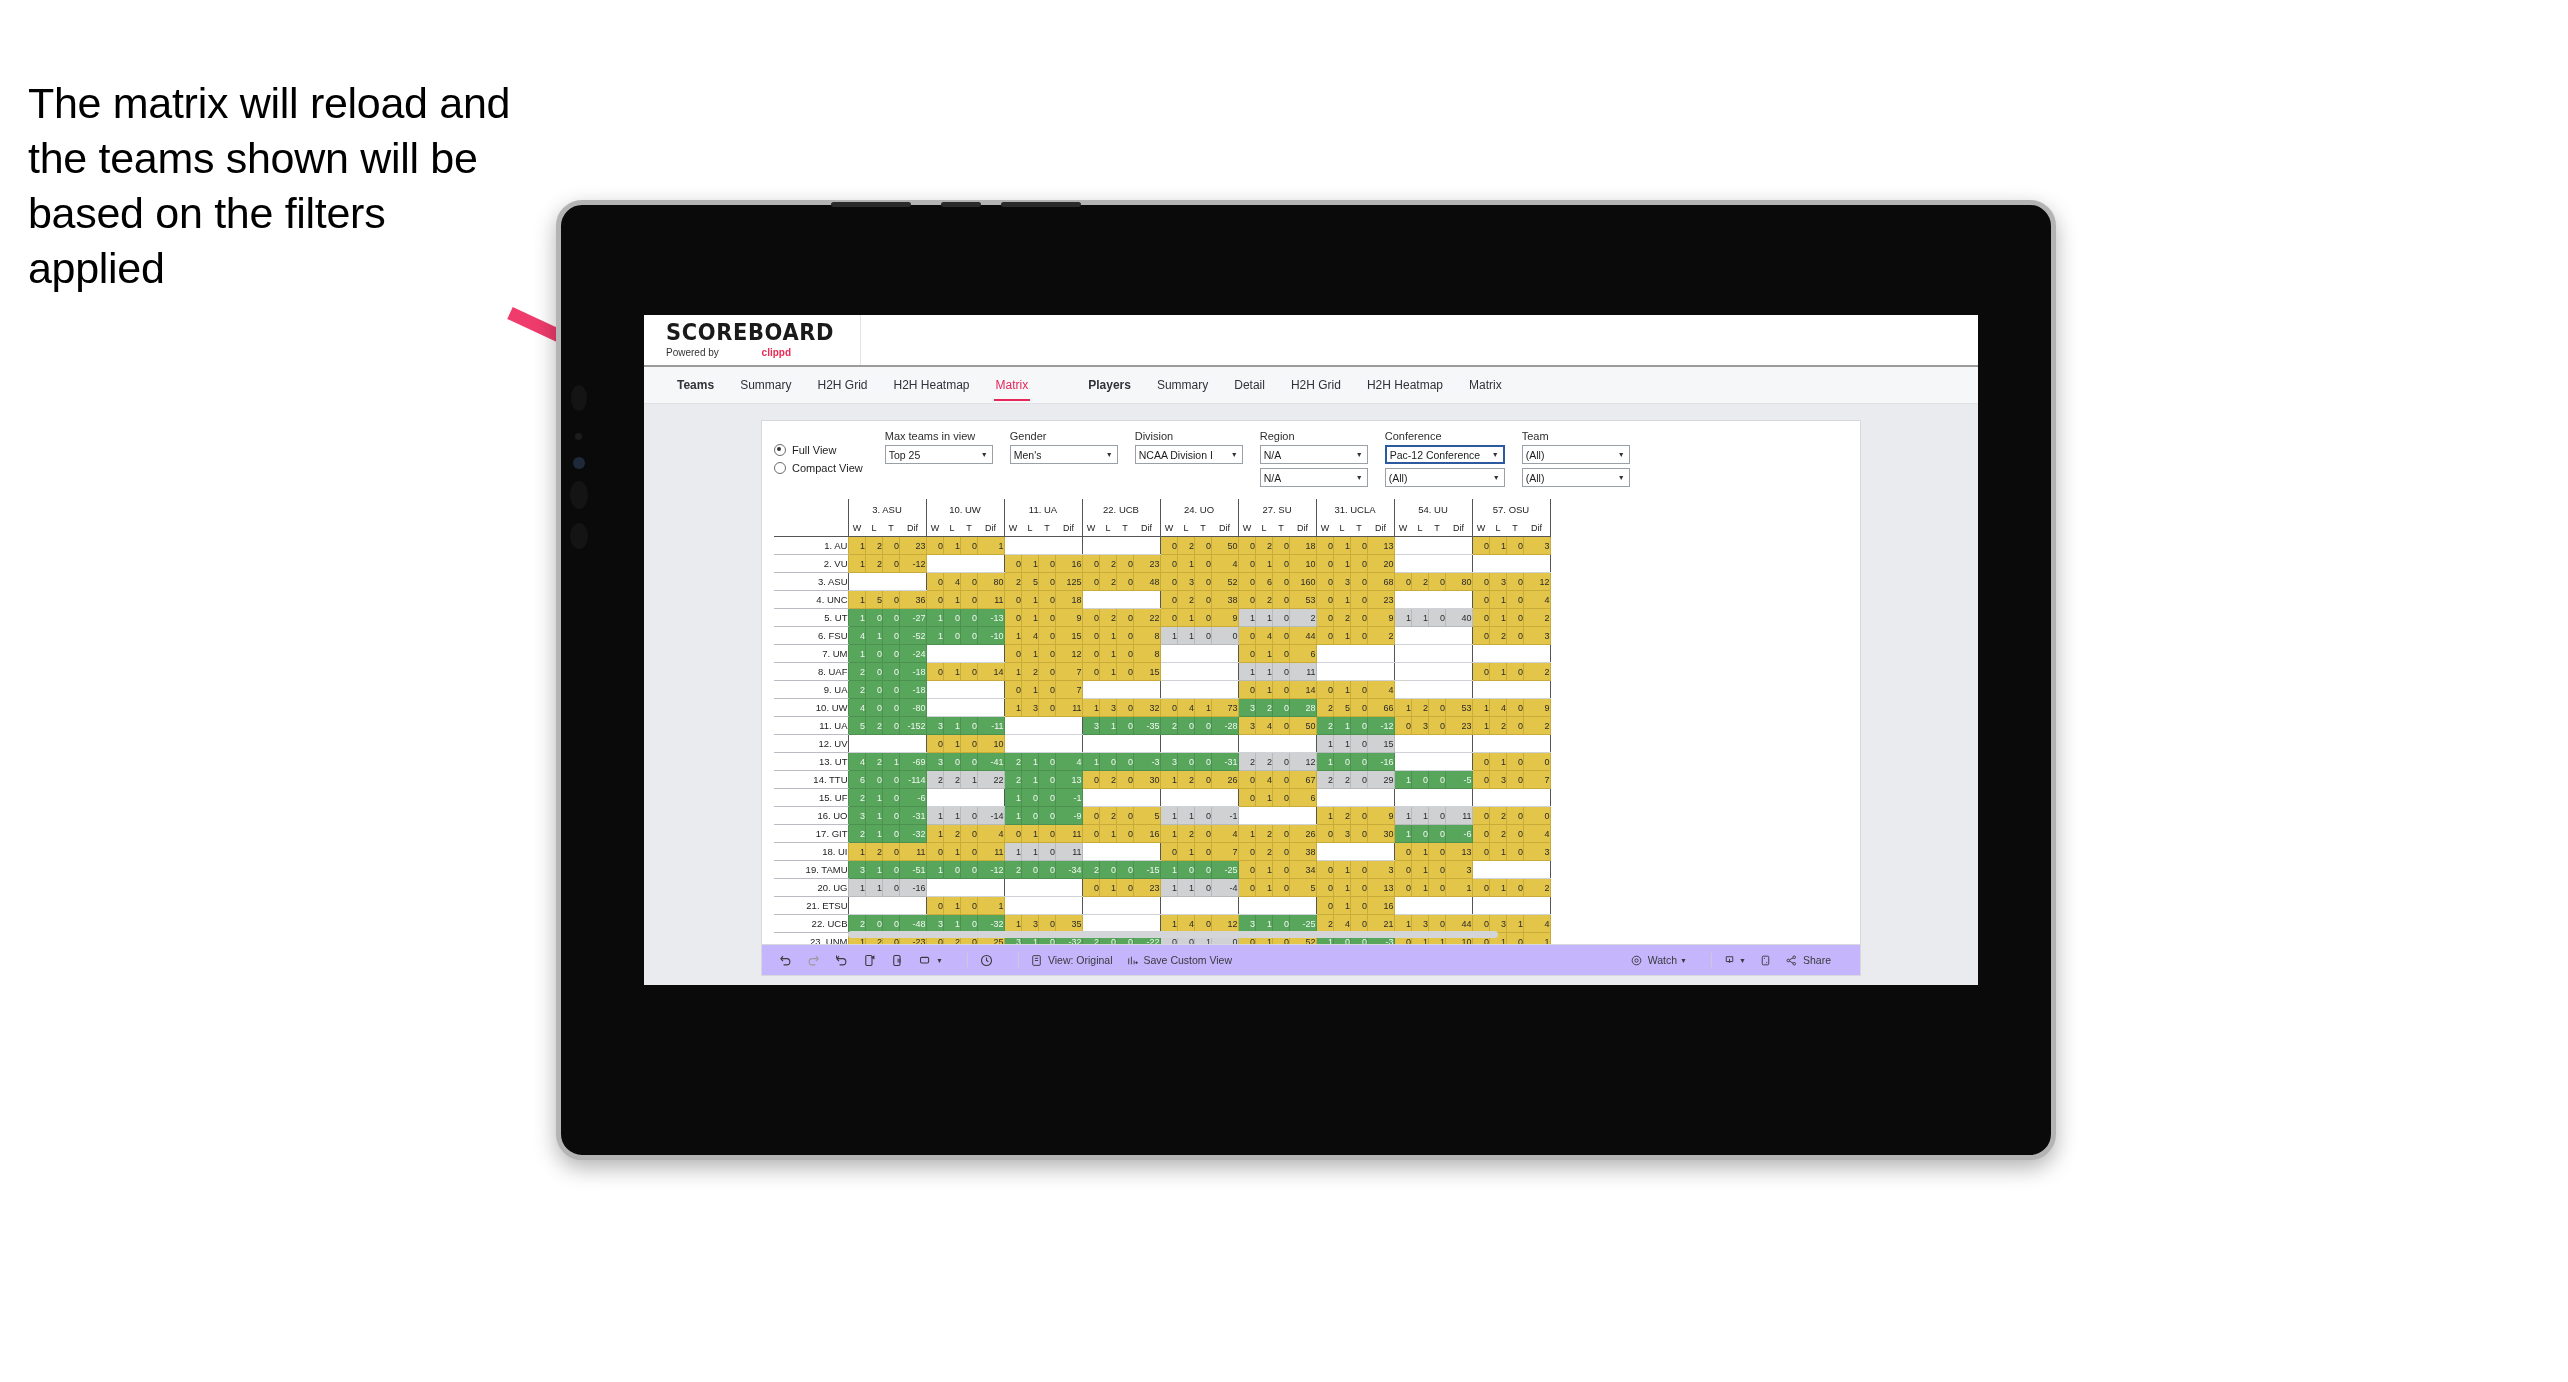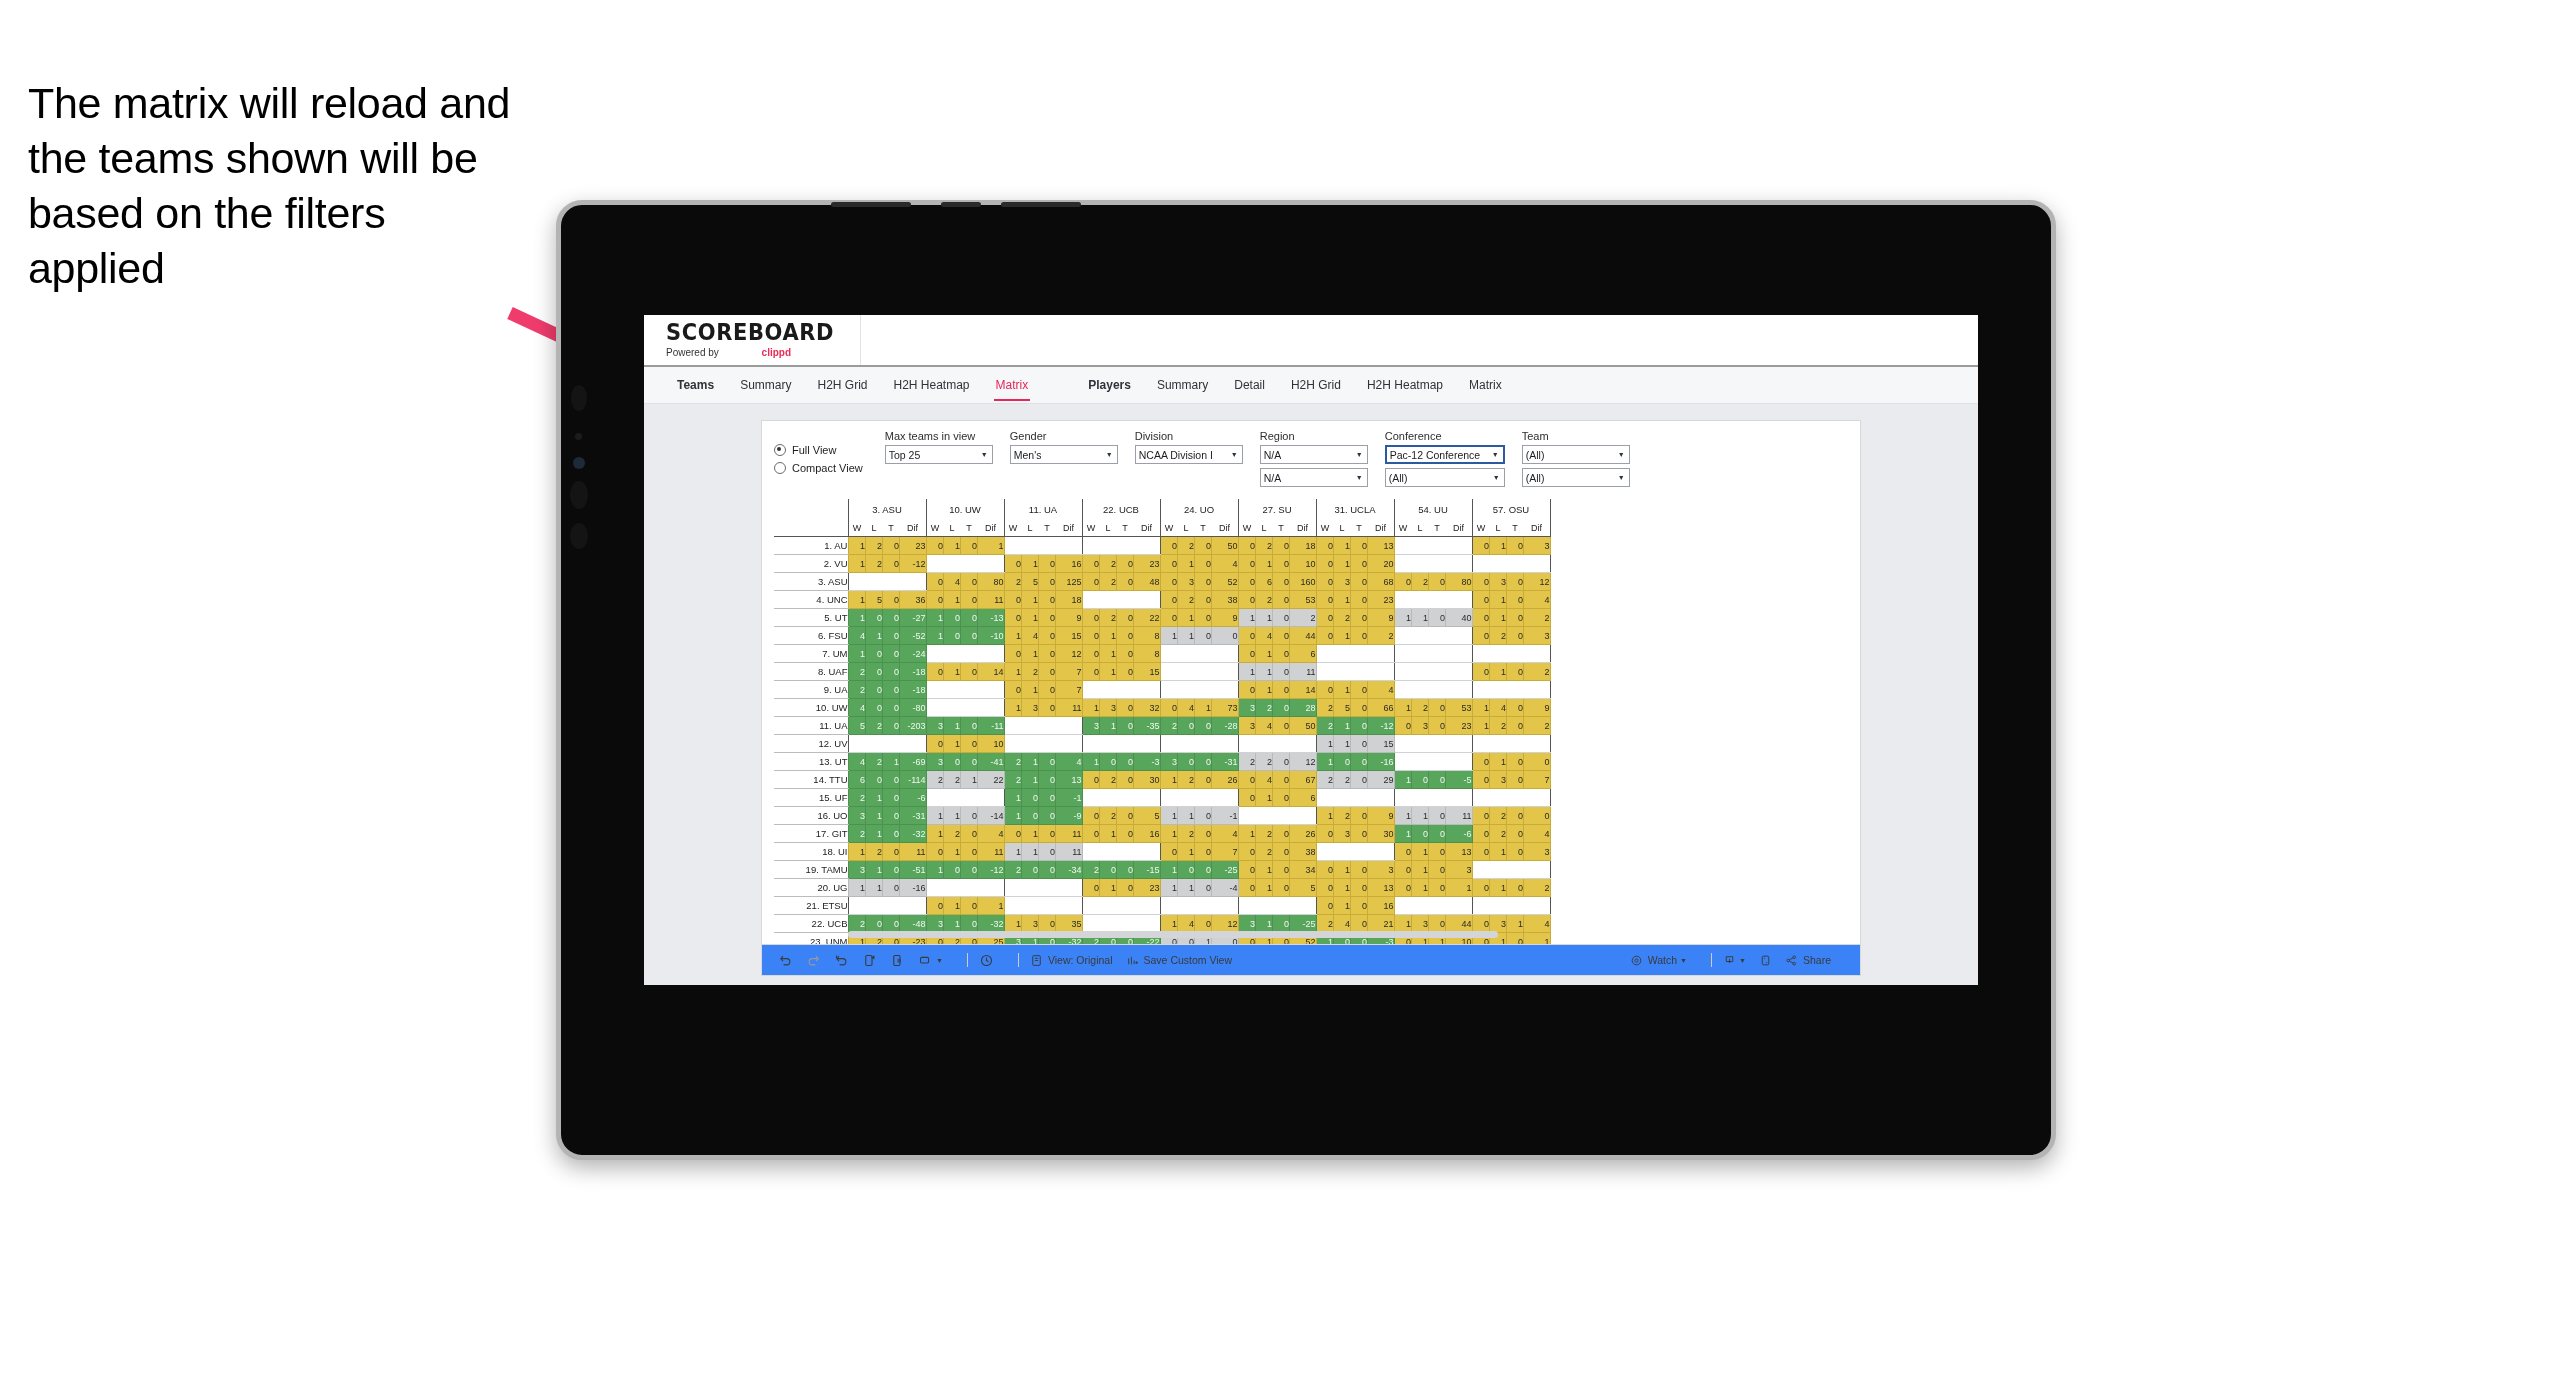--- a/index.html
+++ b/index.html
@@ -139,21 +139,21 @@
   td.cell.s{background:#cfd1d3;border:1px solid #b7babd;color:#2a2a2a;}
   td.cell.e{background:#ffffff;border-bottom:1px solid #cfd2d6;}
   td.grpL{border-left:1px solid #555;}
   td.grpR{border-right:1px solid #555;}
   #hscroll{
     position:absolute;left:86px;bottom:6px;width:650px;height:7px;background:#d3d5d8;border-radius:4px;
   }
 
   
   #toolbar{
-    height:30px;border-top:1px solid #d6d8dc;background:#3b82f6;display:flex;
+    height:30px;border-top:1px solid #d6d8dc;background:#c4b5fd;display:flex;
     align-items:center;padding:0 16px;font-size:10.5px;color:#3a3a3a;
   }
   .tb{display:flex;align-items:center;margin-right:13px;cursor:pointer;white-space:nowrap;}
   .tb svg{display:block;}
   .tsep{width:1px;height:14px;background:#ccc;margin:0 11px;}
   .tspacer{flex:1;}
   .tb span{margin-left:5px;}
 </style>
 </head>
 <body>
@@ -722,21 +722,21 @@
                   <td class="cell y grpL">1</td>
                   <td class="cell y">4</td>
                   <td class="cell y">0</td>
                   <td class="cell y grpR">9</td>
                 </tr>
                 <tr>
                   <td class="rowlbl">11. UA</td>
                   <td class="cell g grpL">5</td>
                   <td class="cell g">2</td>
                   <td class="cell g">0</td>
-                  <td class="cell g grpR">-203</td>
+                  <td class="cell g grpR">-152</td>
                   <td class="cell g grpL">3</td>
                   <td class="cell g">1</td>
                   <td class="cell g">0</td>
                   <td class="cell g grpR">-11</td>
                   <td class="cell e grpL"></td>
                   <td class="cell e"></td>
                   <td class="cell e"></td>
                   <td class="cell e grpR"></td>
                   <td class="cell g grpL">3</td>
                   <td class="cell g">1</td>

